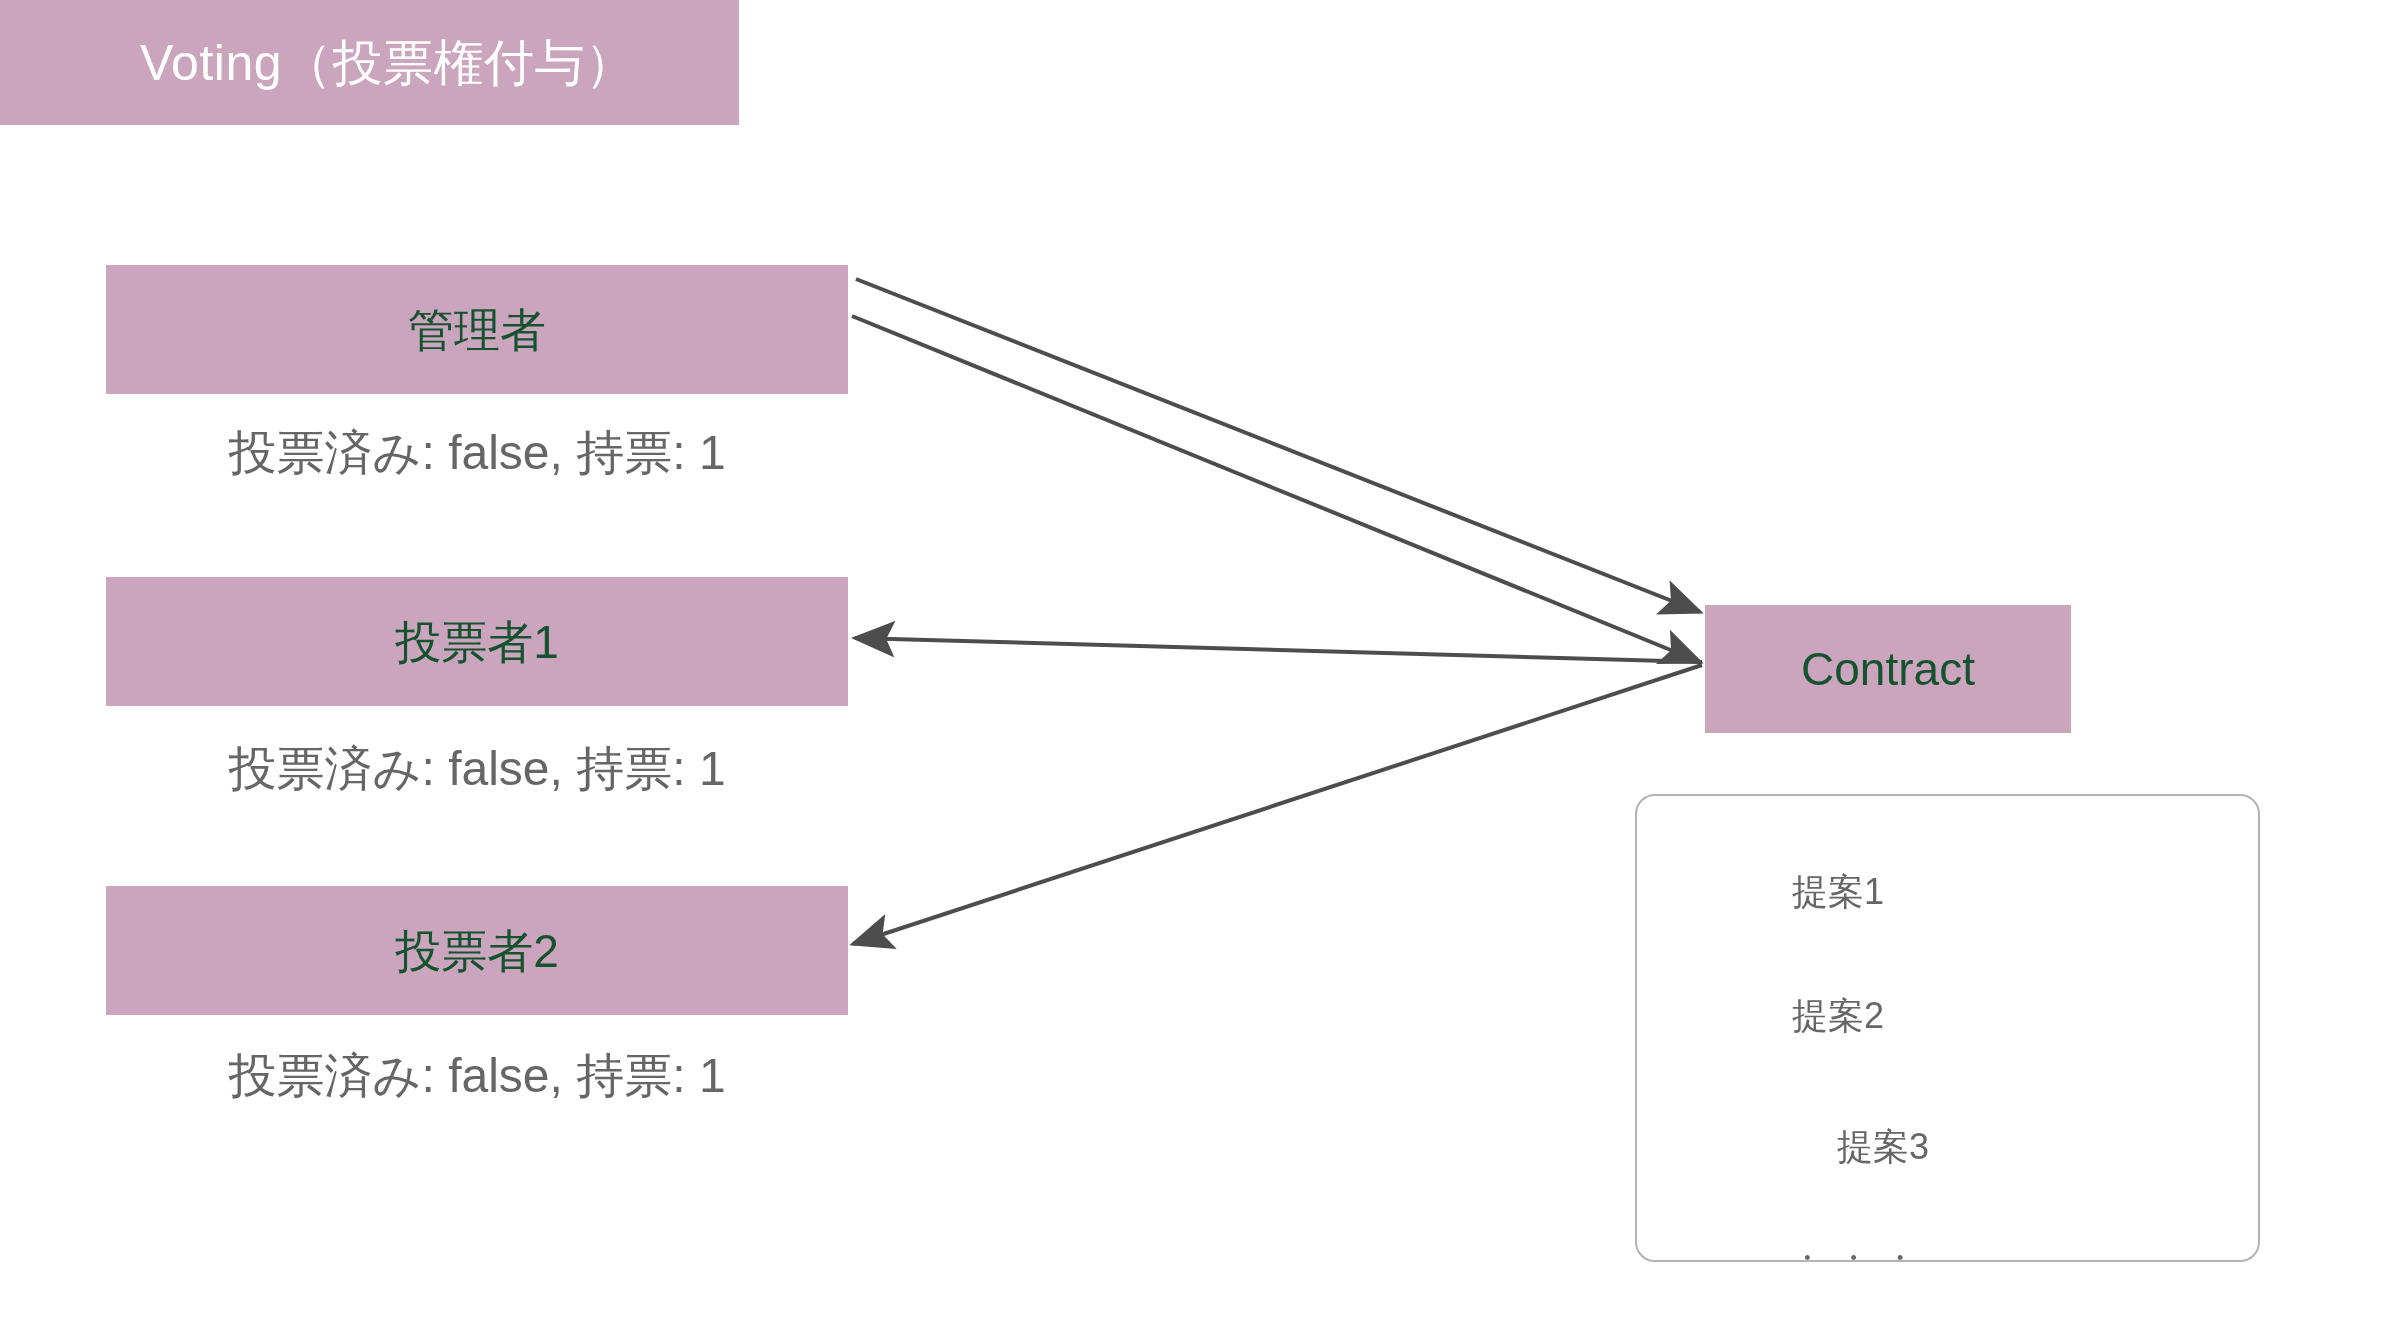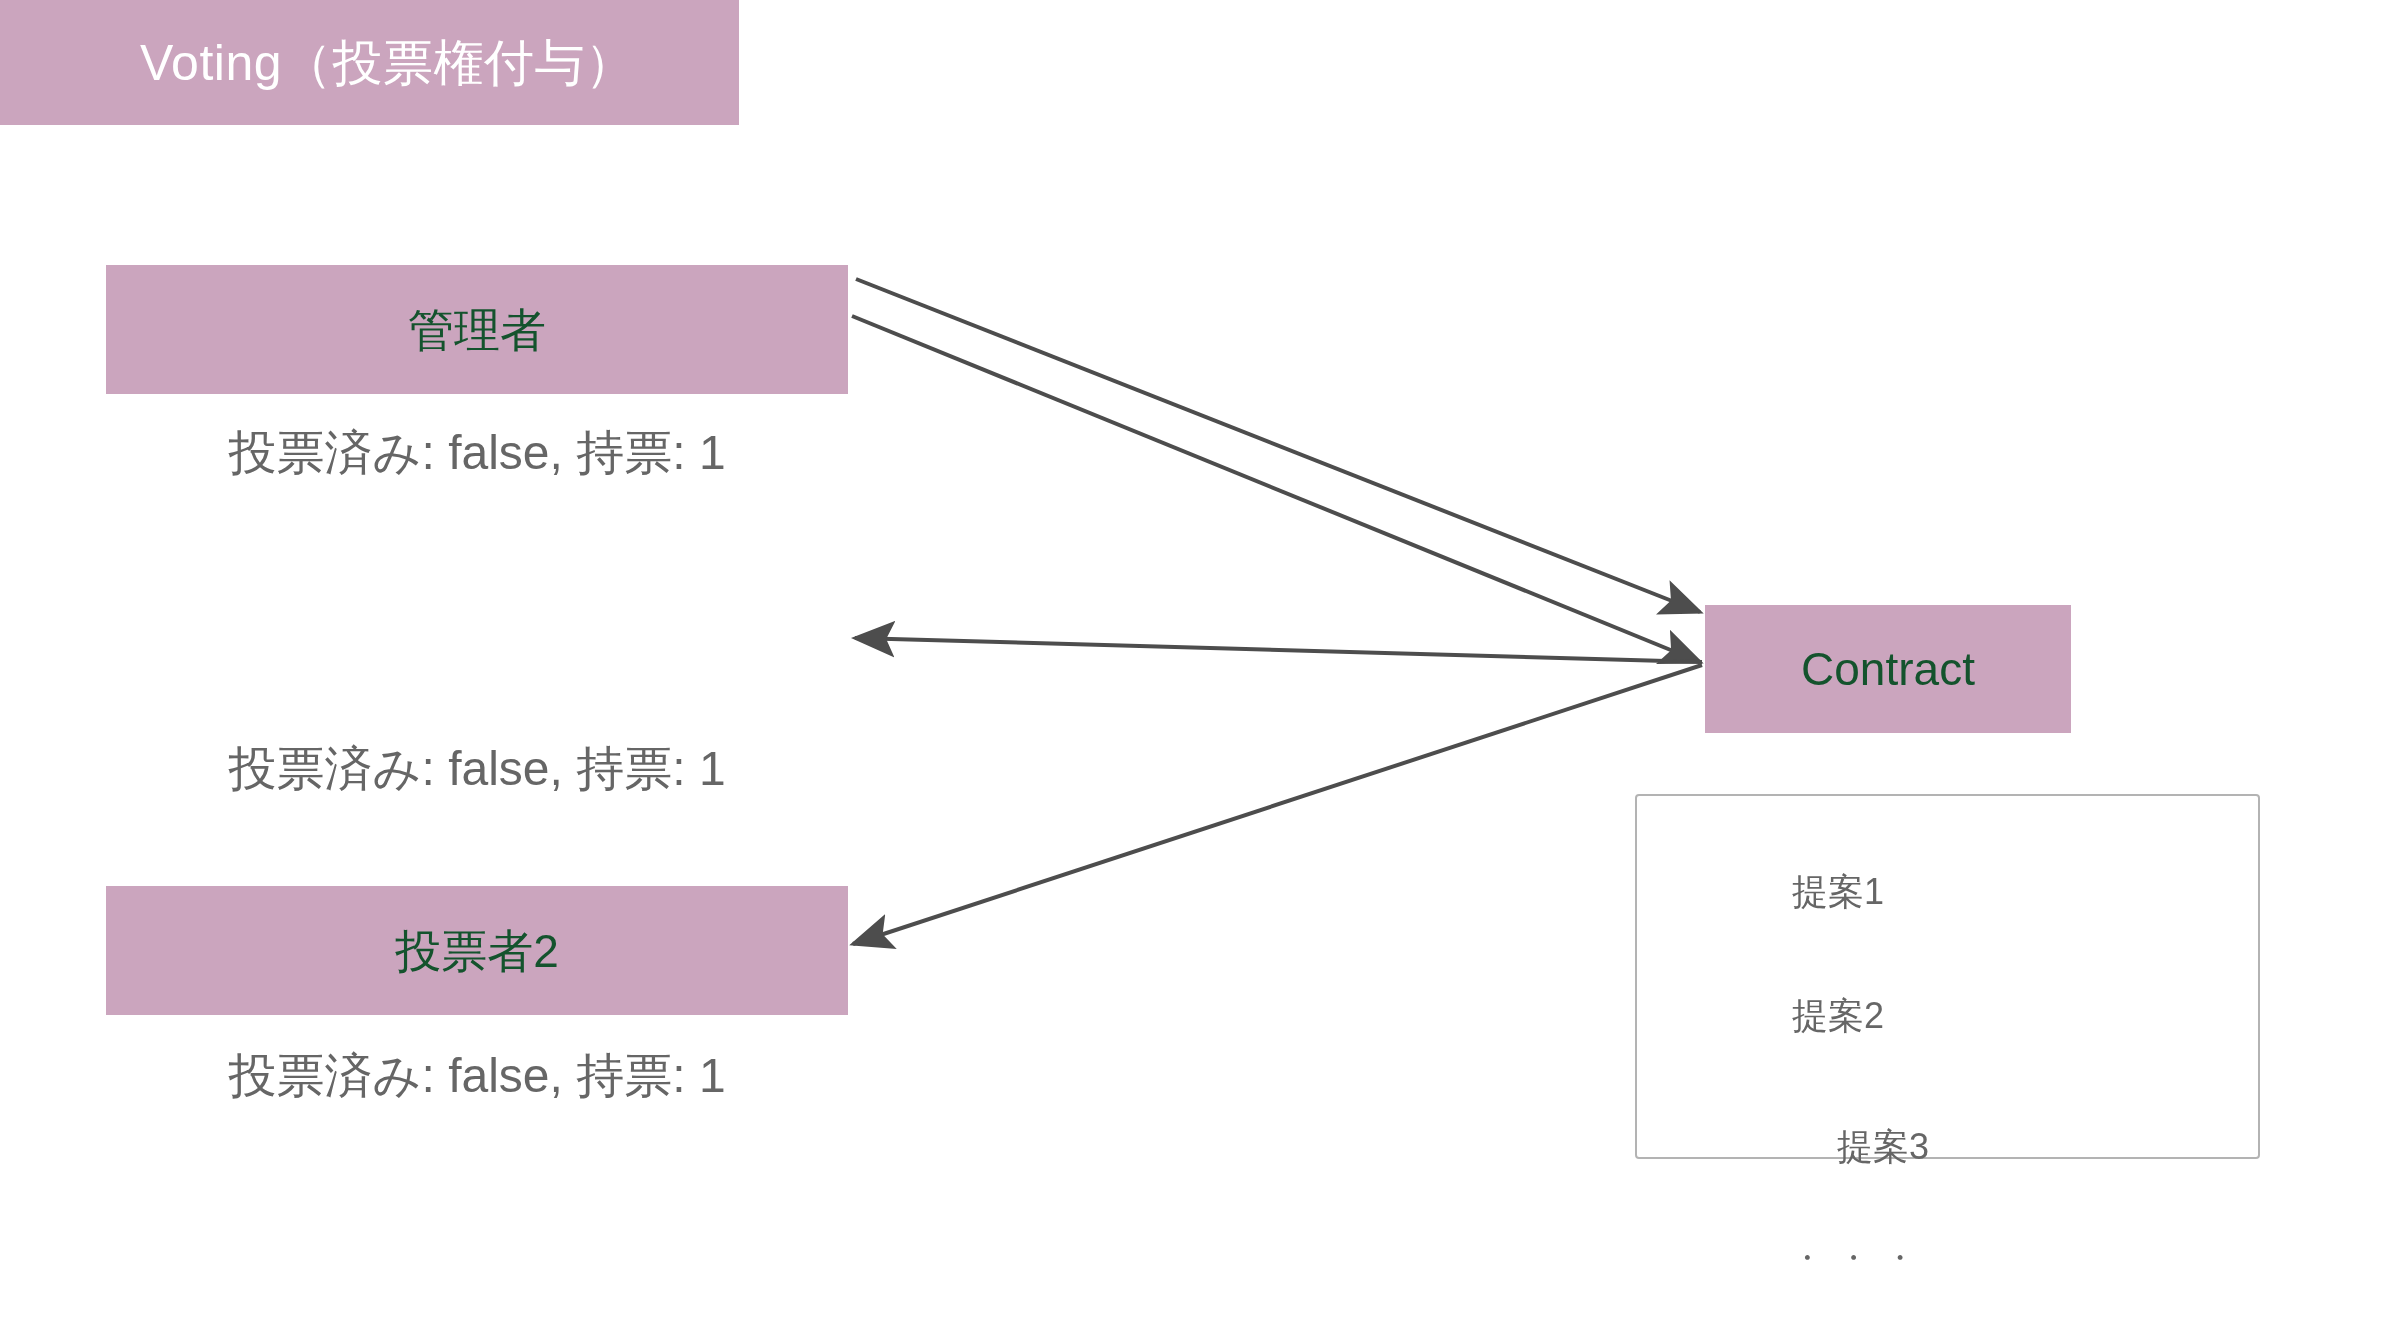--- a/index.html
+++ b/index.html
@@ -89,23 +89,23 @@
     white-space: nowrap;
   }
   .edge-label div { white-space: nowrap; }
 
   
   .proposals-box {
     position: absolute;
     left: 1635px;
     top: 794px;
     width: 625px;
-    height: 365px;
+    height: 468px;
     border: 2px solid #b3b3b3;
-    border-radius: 4px;
+    border-radius: 20px;
     background: #ffffff;
     box-sizing: border-box;
   }
   .proposal-item {
     position: absolute;
     left: 155px;
     color: #666666;
     font-size: 36px;
     line-height: 1;
     white-space: nowrap;
@@ -148,20 +148,23 @@
     <line x1="1702" y1="662" x2="855" y2="638" stroke="#4d4d4d" stroke-width="4" marker-end="url(#ah)"></line>
 
     <line x1="1702" y1="665" x2="853" y2="944" stroke="#4d4d4d" stroke-width="4" marker-end="url(#ah)"></line>
   </svg>
 
   <div class="node-box admin-box">
     <span class="node-label">管理者</span>
   </div>
   <div class="state-caption admin-state">投票済み: false, 持票: 1</div>
 
+  <div class="node-box voter1-box">
+    <span class="node-label">投票者1</span>
+  </div>
   <div class="state-caption voter1-state">投票済み: false, 持票: 1</div>
 
   <div class="node-box voter2-box">
     <span class="node-label">投票者2</span>
   </div>
   <div class="state-caption voter2-state">投票済み: false, 持票: 1</div>
 
   <div class="node-box contract-box">
     <span class="node-label">Contract</span>
   </div>

